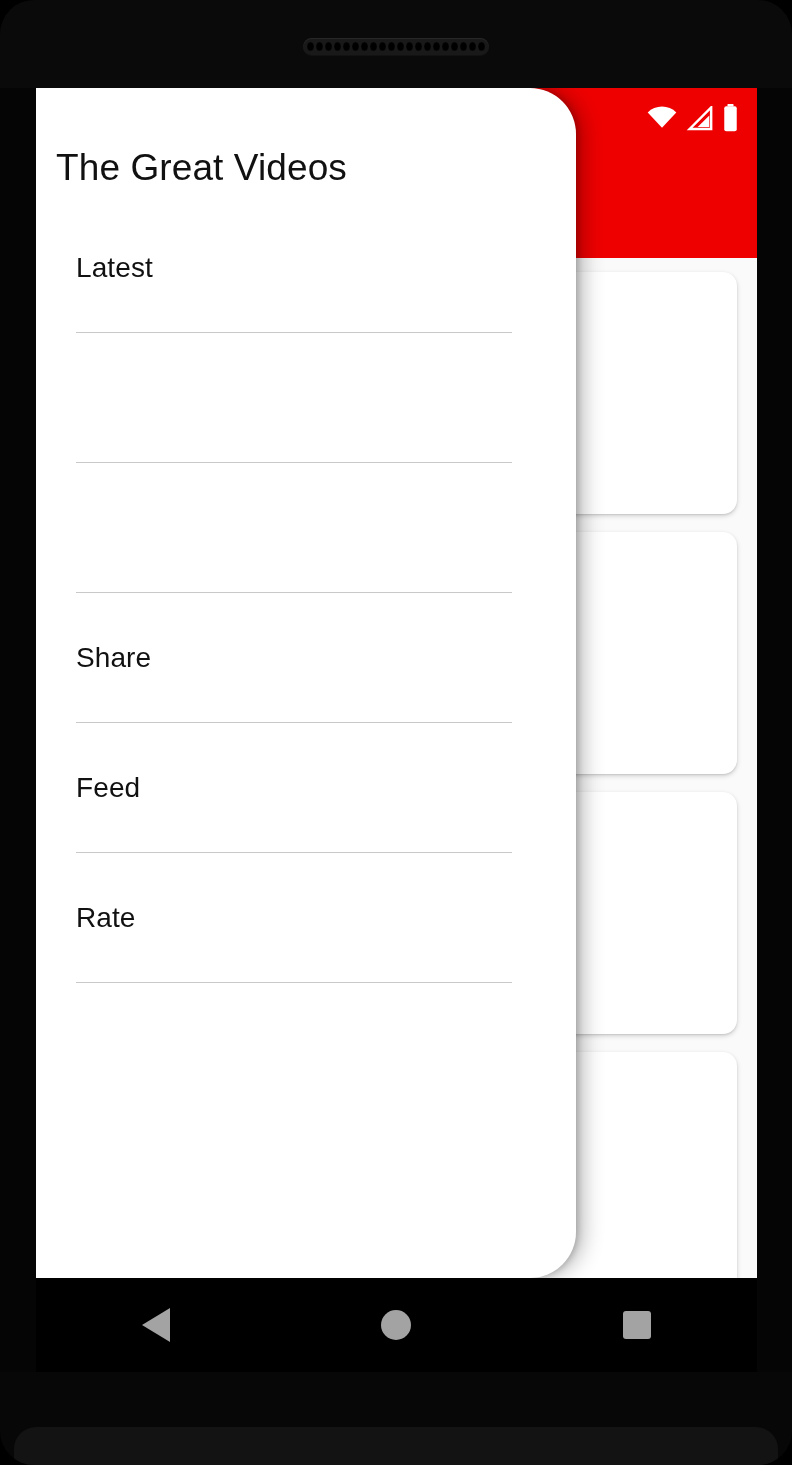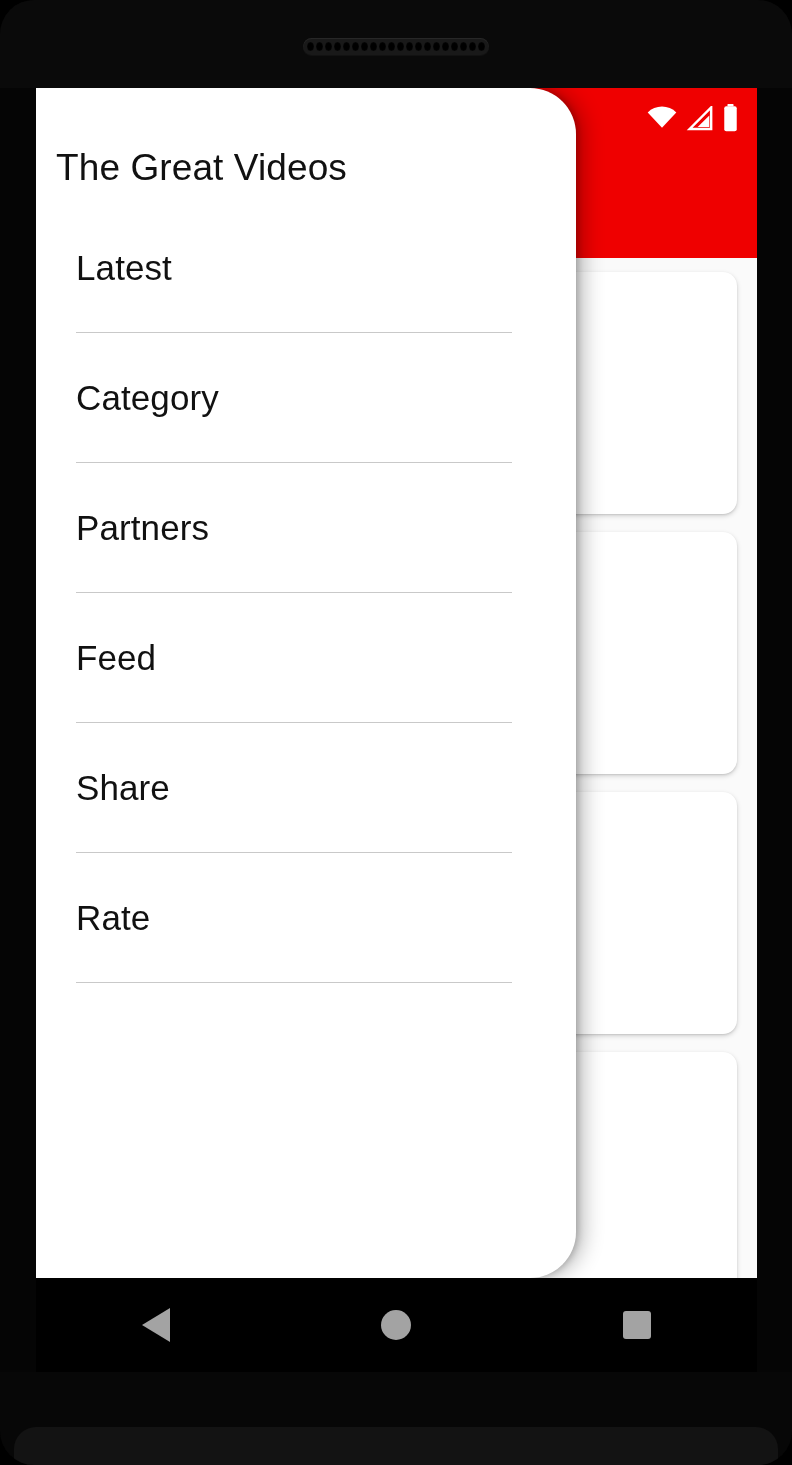--- a/index.html
+++ b/index.html
@@ -173,21 +173,21 @@
   .menu-item {
     height: 130px;
     position: relative;
     display: flex;
     align-items: center;
     padding-left: 40px;
     box-sizing: border-box;
     cursor: pointer;
   }
   .menu-label {
-    font-size: 35px;
+    font-size: 28px;
     color: #111111;
     letter-spacing: 0.1px;
   }
   .menu-divider {
     position: absolute;
     left: 40px;
     bottom: 0;
     width: 436px;
     height: 1px;
     background: #c9c9c9;
@@ -310,33 +310,31 @@
     <div id="drawer">
       <div id="drawer-header">
         <div id="drawer-title">The Great Videos</div>
       </div>
       <ul id="drawer-menu">
         <li class="menu-item">
           <span class="menu-label">Latest</span>
           <span class="menu-divider"></span>
         </li>
         <li class="menu-item">
-          <span class="menu-label">Category</span>
-          <span class="menu-divider"></span>
-        </li>
-        <li class="menu-item">
-          <span class="menu-label">Partners</span>
+          <span class="menu-divider"></span>
+        </li>
+        <li class="menu-item">
+          <span class="menu-divider"></span>
+        </li>
+        <li class="menu-item">
+          <span class="menu-label">Share</span>
           <span class="menu-divider"></span>
         </li>
         <li class="menu-item">
           <span class="menu-label">Feed</span>
-          <span class="menu-divider"></span>
-        </li>
-        <li class="menu-item">
-          <span class="menu-label">Share</span>
           <span class="menu-divider"></span>
         </li>
         <li class="menu-item">
           <span class="menu-label">Rate</span>
           <span class="menu-divider"></span>
         </li>
       </ul>
     </div>
 
     <div id="status-bar">

